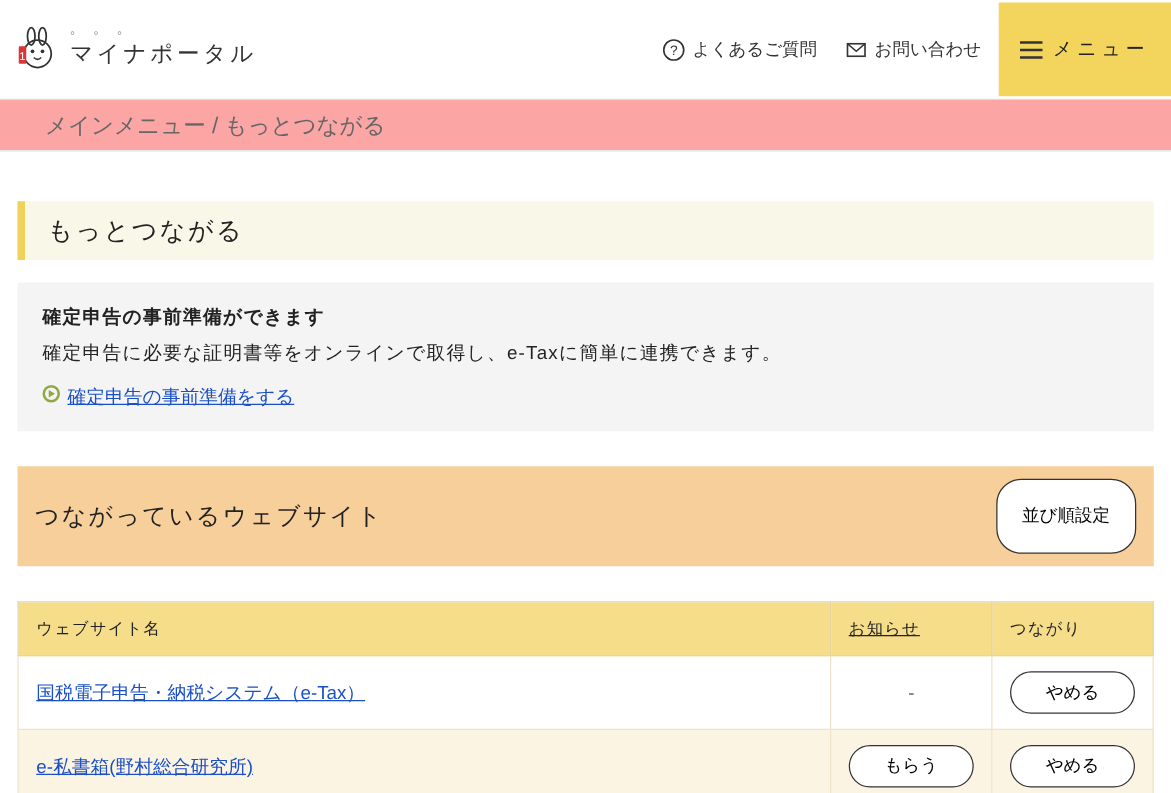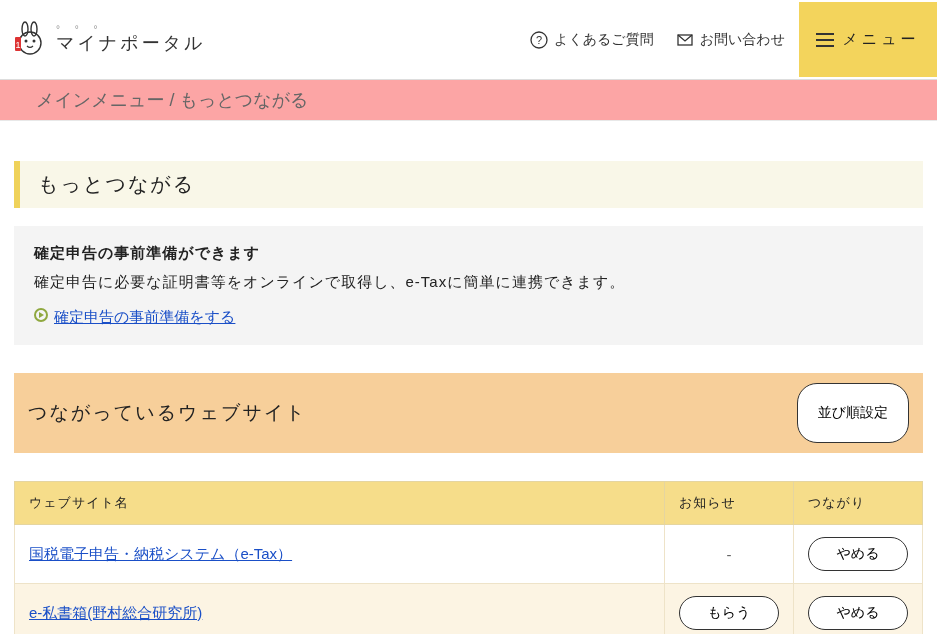--- a/index.html
+++ b/index.html
@@ -126,21 +126,21 @@
     th {
       background: #f6dd8a;
       text-align: left;
       font-weight: normal;
       font-size: 13px;
       padding: 12px 14px;
       border: 1px solid #e5d5a0;
       letter-spacing: 1px;
     }
     th.col-website { width: auto; }
-    th.col-notice { width: 125px; }
+    th.col-notice { width: 125px; text-decoration: underline; }
     th.col-connect { width: 125px; }
     td {
       padding: 12px 14px;
       border: 1px solid #eee3c8;
       font-size: 15px;
       vertical-align: middle;
     }
     tr.row-alt td { background: #fcf4e3; }
     .site-link { color: #1a4fc7; text-decoration: underline; cursor: pointer; }
     .cell-center { text-align: center; }

